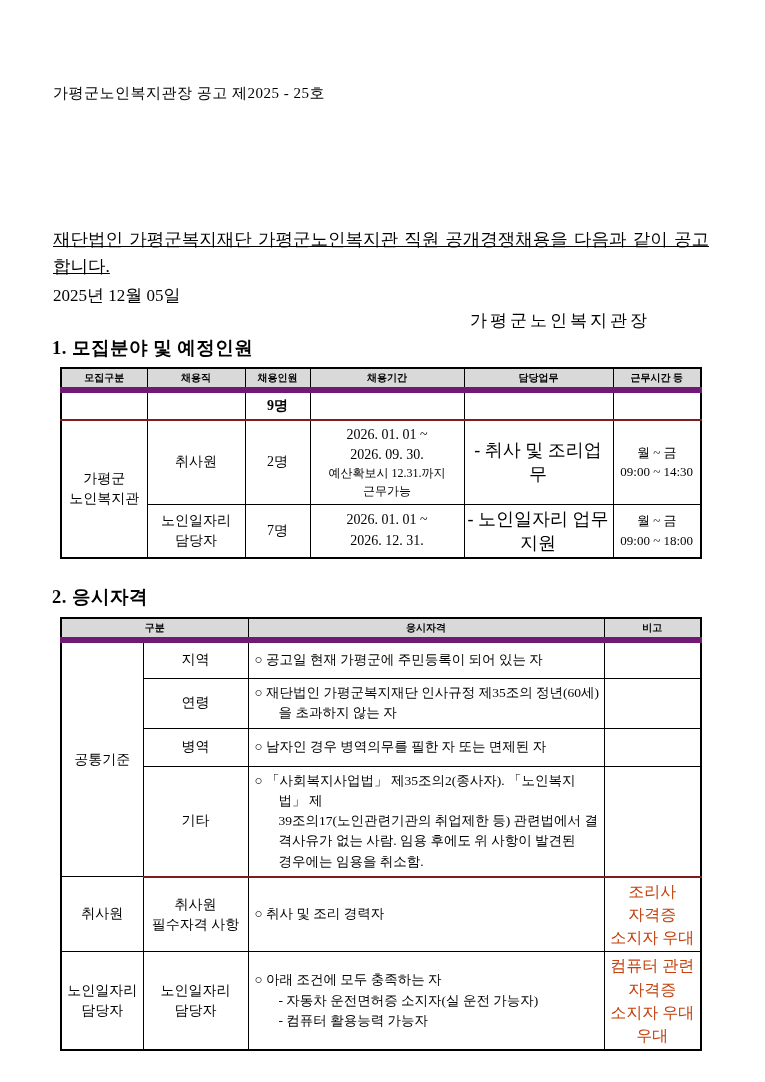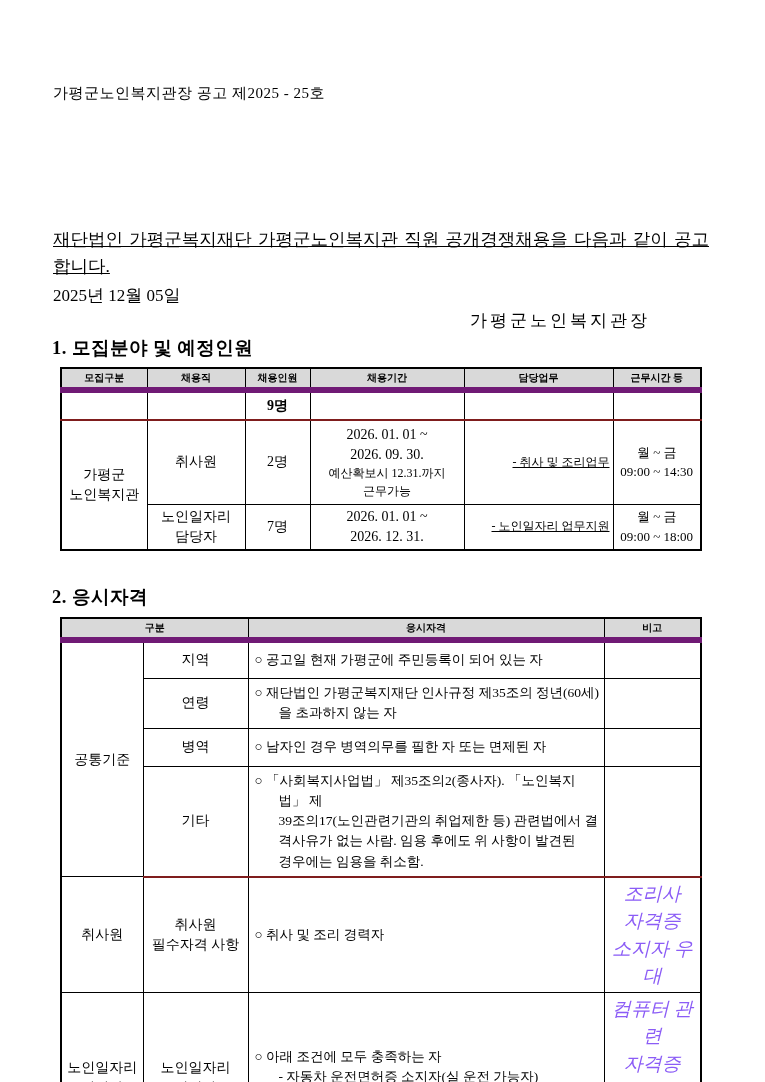--- a/index.html
+++ b/index.html
@@ -68,34 +68,34 @@
     background:#D9D9D9;
     font-weight:bold;
     border-bottom:6px solid #701a75;
     font-size:10px;
   }
   .pre{white-space:pre-line;margin-top:38px;}
   .bold{font-weight:bold;}
   .thick-bottom td{border-bottom:2px solid #7f1d1d;font-family:Liberation Serif, serif;}
   .small{font-size:12px;line-height:1.35;}
   .period-line{line-height:1.45;}
-  .duty-cell{text-align:right;padding-left:2px;font-size:12px;text-decoration:underline;}
+  .duty-cell{text-align:center;padding-left:2px;font-size:18px;}
   .hours-cell{font-size:13px;line-height:1.5;}
   .qual-cell{
     text-align:left;
     padding:4px 4px 4px 6px;
     font-size:13.5px;line-height:1.5;
   }
   .qual-text{
     white-space:pre-line;
     padding-left:24px;text-indent:-24px;
     display:block;
   }
   .note-cell{
-    color:#8b5cf6;font-size:19px;line-height:1.45;font-style:italic;
+    color:#c2410c;font-size:16px;line-height:1.45;
   }
   .label-cell{font-size:14px;line-height:1.4;}
 </style>
 </head>
 <body>
 
 <div class="page">
 
   <div class="doc-number">가평군노인복지관장 공고 제2025 - 25호</div>
 

